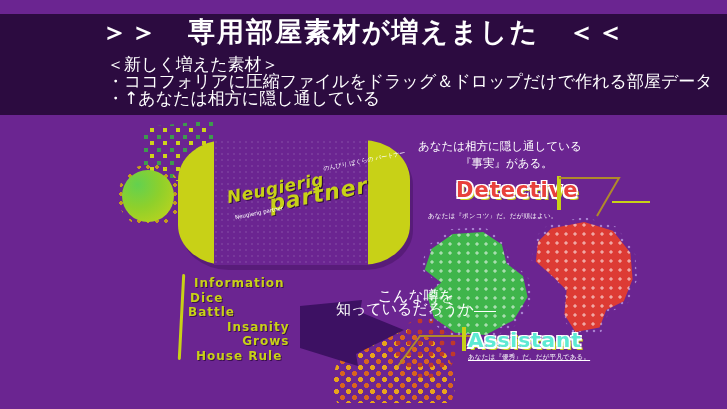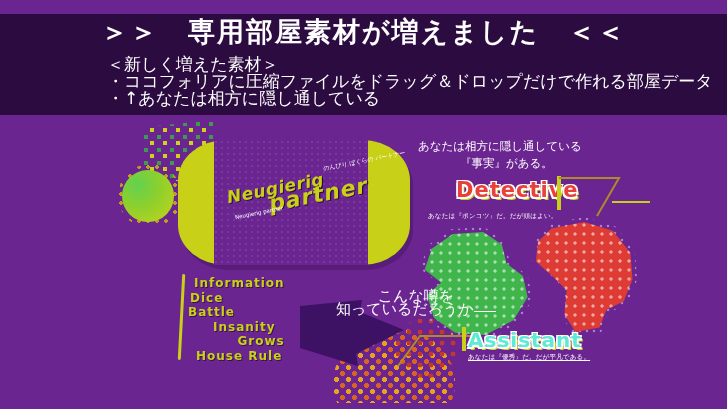--- a/index.html
+++ b/index.html
@@ -94,21 +94,21 @@
   .menu-list{position:absolute;left:188px;top:276px;z-index:16;}
   .menu-item{
     color:#c8d117;font-size:12px;font-weight:bold;letter-spacing:1px;
     line-height:14.5px;text-shadow:1px 1px 0 #3a1050;
     font-family:"DejaVu Sans","Liberation Sans",sans-serif;
     white-space:nowrap;
   }
   .menu-item:nth-child(1){margin-left:6px;}
   .menu-item:nth-child(2){margin-left:2px;}
   .menu-item:nth-child(3){margin-left:0px;}
-  .menu-item:nth-child(4){margin-left:1px;padding-left:24px;}
+  .menu-item:nth-child(4){margin-left:15px;padding-left:24px;}
   .menu-item:nth-child(5){margin-left:5px;text-align:right;}
   .menu-item:nth-child(6){margin-left:8px;}
 
   
   .arrow-dark{
     position:absolute;left:300px;top:300px;width:108px;height:70px;z-index:7;
   }
   .rumor-text{
     position:absolute;left:288px;top:290px;z-index:20;
     color:#ffffff;font-size:15px;line-height:13px;text-align:center;white-space:nowrap;margin-left:48px;

